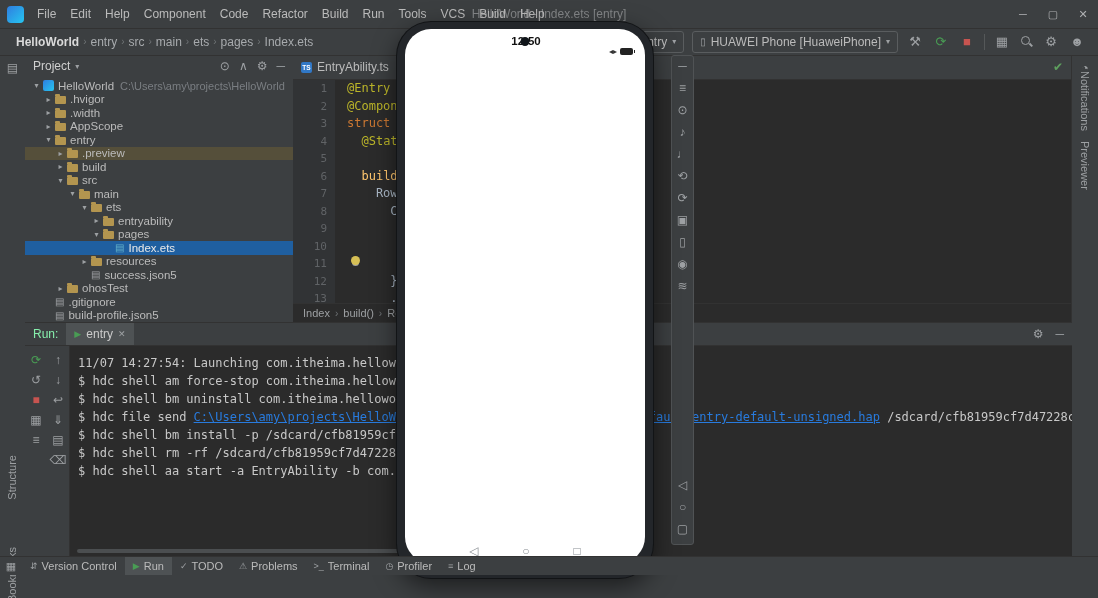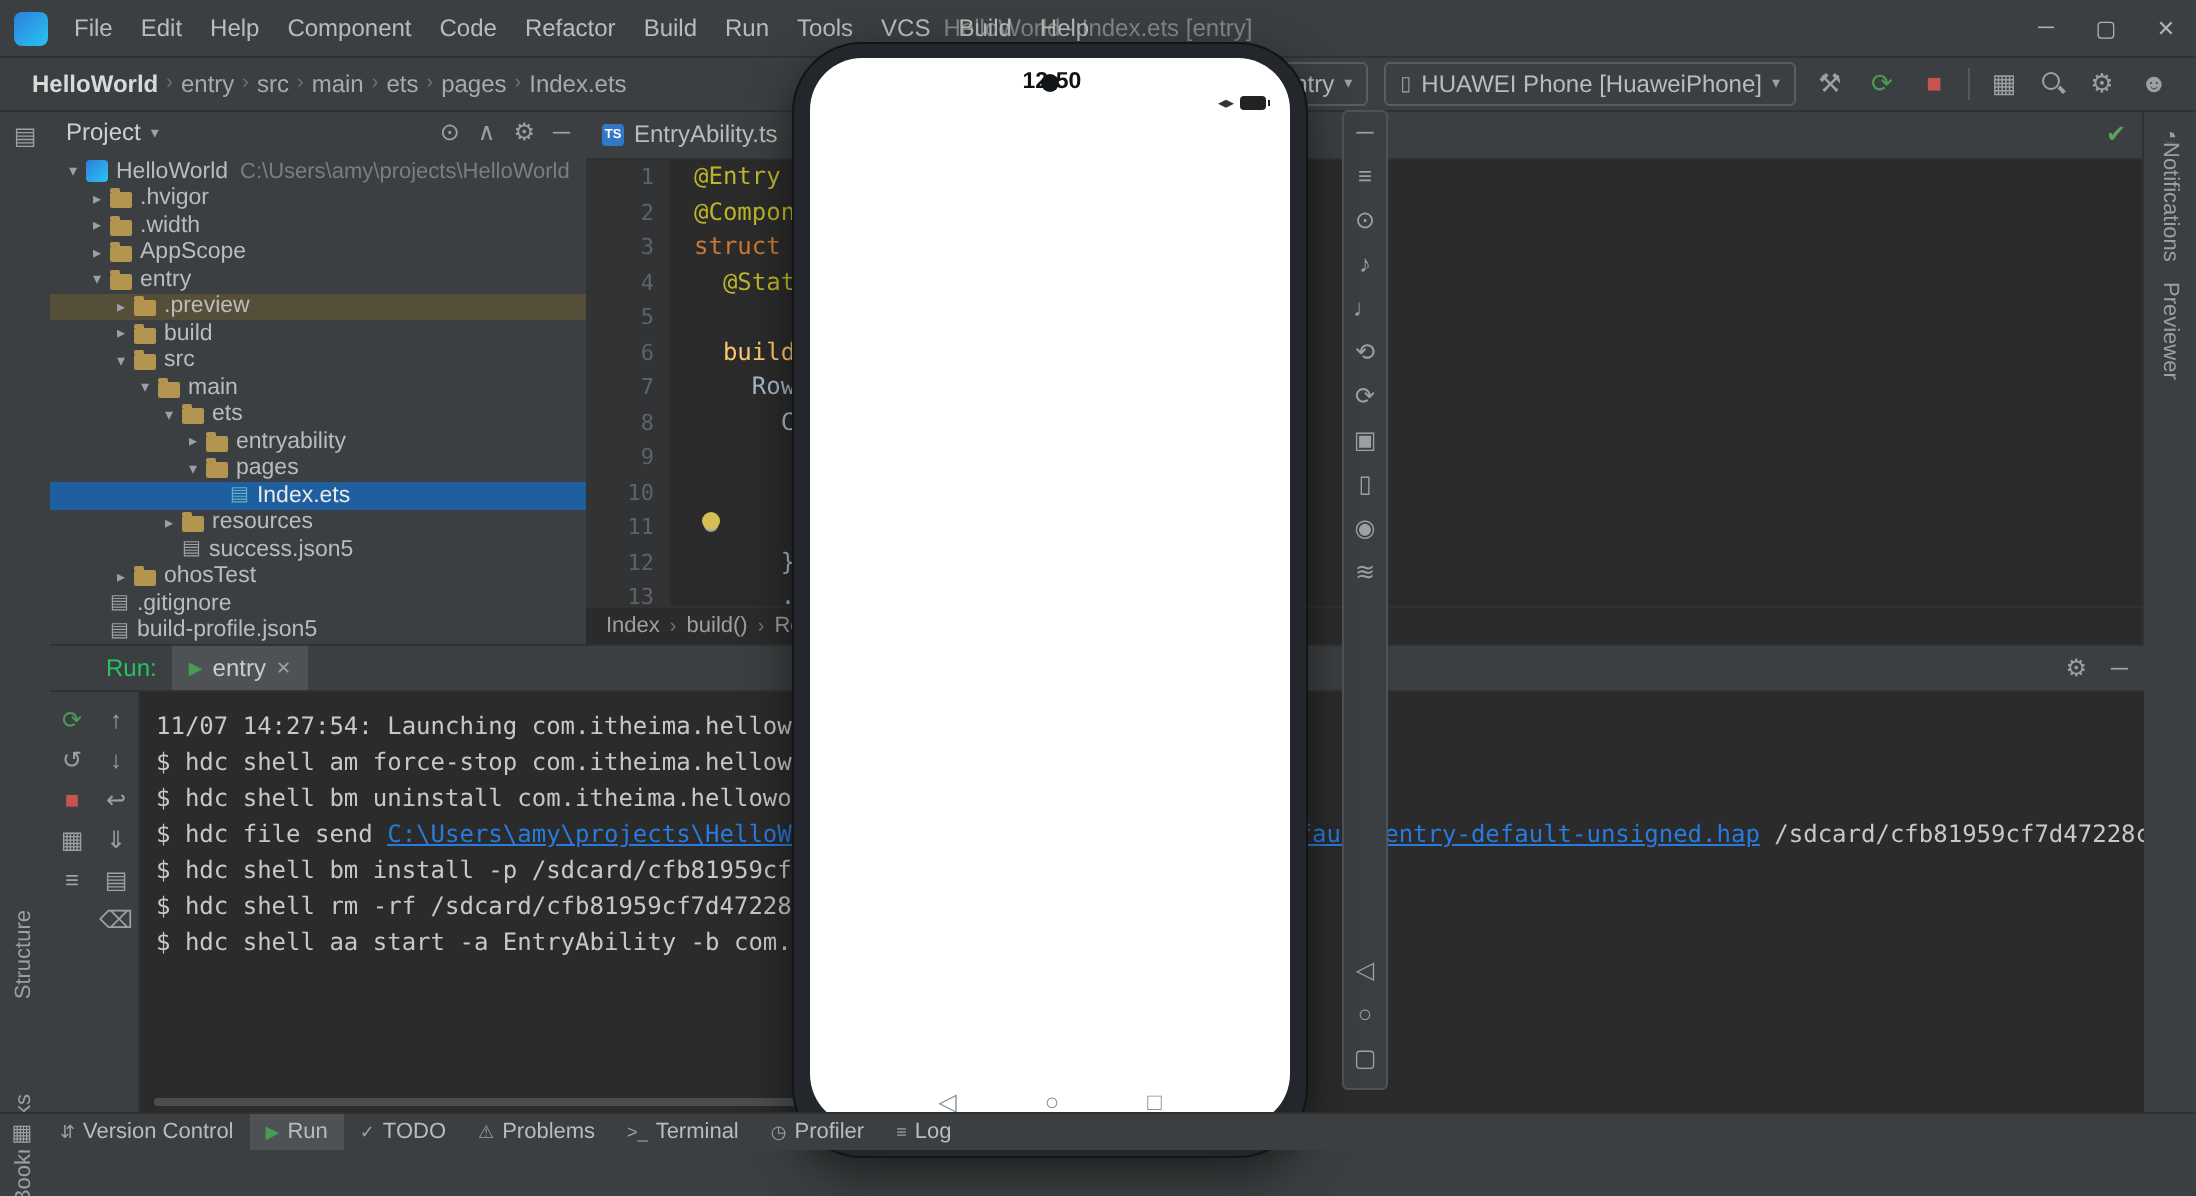--- a/index.html
+++ b/index.html
@@ -99,21 +99,21 @@
         background:#d6bf55;box-shadow:0 2px 0 -1px #9da0a3;}
   .editor-crumbs{position:absolute;left:0;right:0;bottom:0;height:18px;background:#2b2b2b;
         border-top:1px solid #323232;display:flex;align-items:center;gap:4px;padding-left:10px;
         font-size:11px;color:#9da0a3;}
 
   
   .run-panel{position:absolute;top:322px;left:25px;right:26px;bottom:42px;background:#2b2b2b;
              border-top:1px solid #323232;}
   .rp-header{height:22px;background:#3c3f41;border-bottom:1px solid #323232;display:flex;
              align-items:center;gap:8px;padding:0 8px 0 8px;}
-  .rp-label{color:#22c55e;margin-left:20px;}
+  .rp-label{color:#86efac;}
   .rp-tab{display:flex;align-items:center;gap:5px;background:#4e5254;height:22px;padding:0 8px;color:#cccccc;}
   .rp-run-ic{color:#499c54;font-size:9px;}
   .rp-close{color:#9da0a3;font-size:9px;}
   .rp-right{margin-left:auto;display:flex;gap:12px;}
   .rp-hicon{color:#9da0a3;font-size:12px;}
   .rp-body{position:absolute;top:23px;left:0;right:0;bottom:0;display:flex;}
   .rp-toolbar{width:44px;flex:none;background:#3c3f41;border-right:1px solid #323232;
               display:flex;padding-top:6px;}
   .rp-col{width:22px;display:flex;flex-direction:column;align-items:center;gap:4px;}
   .rp-icon{font-size:12px;height:16px;line-height:16px;color:#9da0a3;}

